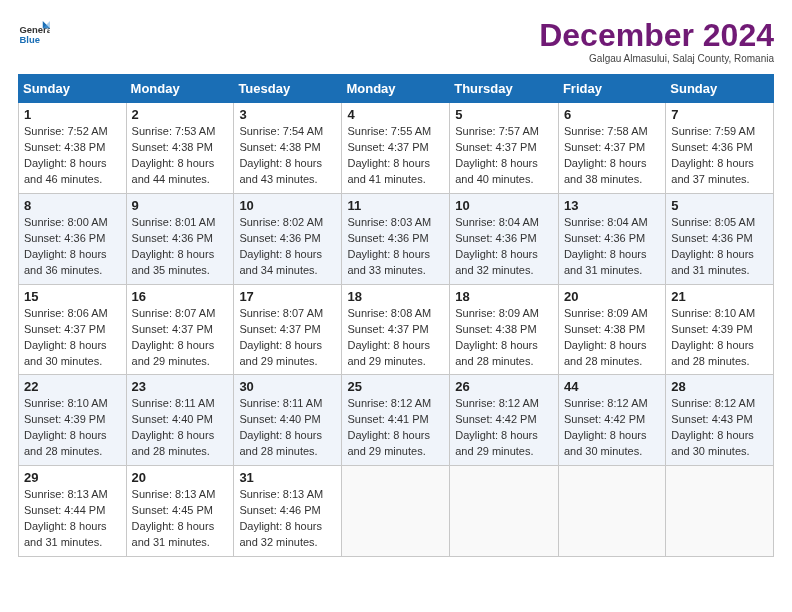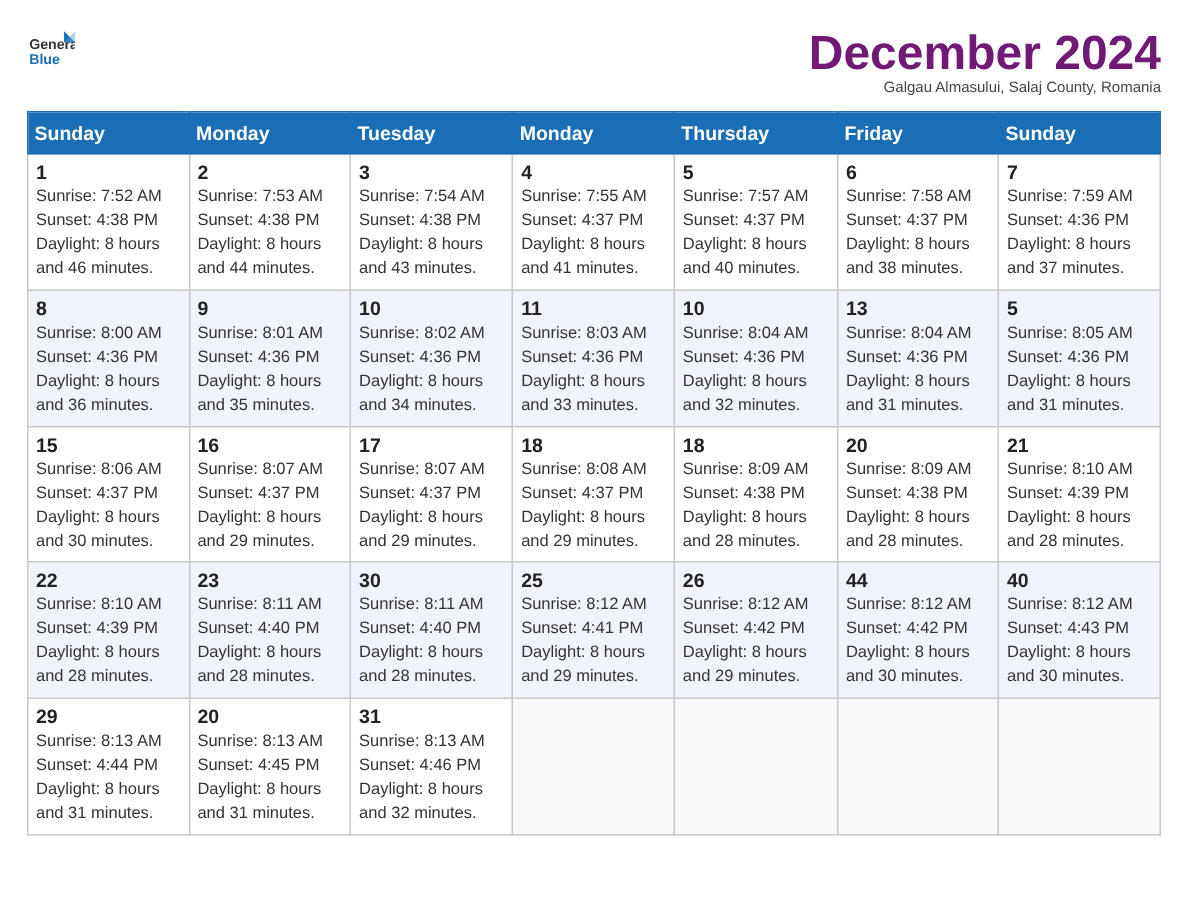--- a/index.html
+++ b/index.html
@@ -174,21 +174,21 @@
           <td><span class="day-num">23</span>
           <span class="day-info">Sunrise: 8:11 AM<br>Sunset: 4:40 PM<br>Daylight: 8 hours and 28 minutes.</span></td>
           <td><span class="day-num">30</span>
           <span class="day-info">Sunrise: 8:11 AM<br>Sunset: 4:40 PM<br>Daylight: 8 hours and 28 minutes.</span></td>
           <td><span class="day-num">25</span>
           <span class="day-info">Sunrise: 8:12 AM<br>Sunset: 4:41 PM<br>Daylight: 8 hours and 29 minutes.</span></td>
           <td><span class="day-num">26</span>
           <span class="day-info">Sunrise: 8:12 AM<br>Sunset: 4:42 PM<br>Daylight: 8 hours and 29 minutes.</span></td>
           <td><span class="day-num">44</span>
           <span class="day-info">Sunrise: 8:12 AM<br>Sunset: 4:42 PM<br>Daylight: 8 hours and 30 minutes.</span></td>
-          <td><span class="day-num">40</span>
+          <td><span class="day-num">28</span>
           <span class="day-info">Sunrise: 8:12 AM<br>Sunset: 4:43 PM<br>Daylight: 8 hours and 30 minutes.</span></td>
         </tr>
         <tr>
           <td><span class="day-num">29</span>
           <span class="day-info">Sunrise: 8:13 AM<br>Sunset: 4:44 PM<br>Daylight: 8 hours and 31 minutes.</span></td>
           <td><span class="day-num">20</span>
           <span class="day-info">Sunrise: 8:13 AM<br>Sunset: 4:45 PM<br>Daylight: 8 hours and 31 minutes.</span></td>
           <td><span class="day-num">31</span>
           <span class="day-info">Sunrise: 8:13 AM<br>Sunset: 4:46 PM<br>Daylight: 8 hours and 32 minutes.</span></td>
           <td class="empty-cell"></td>

